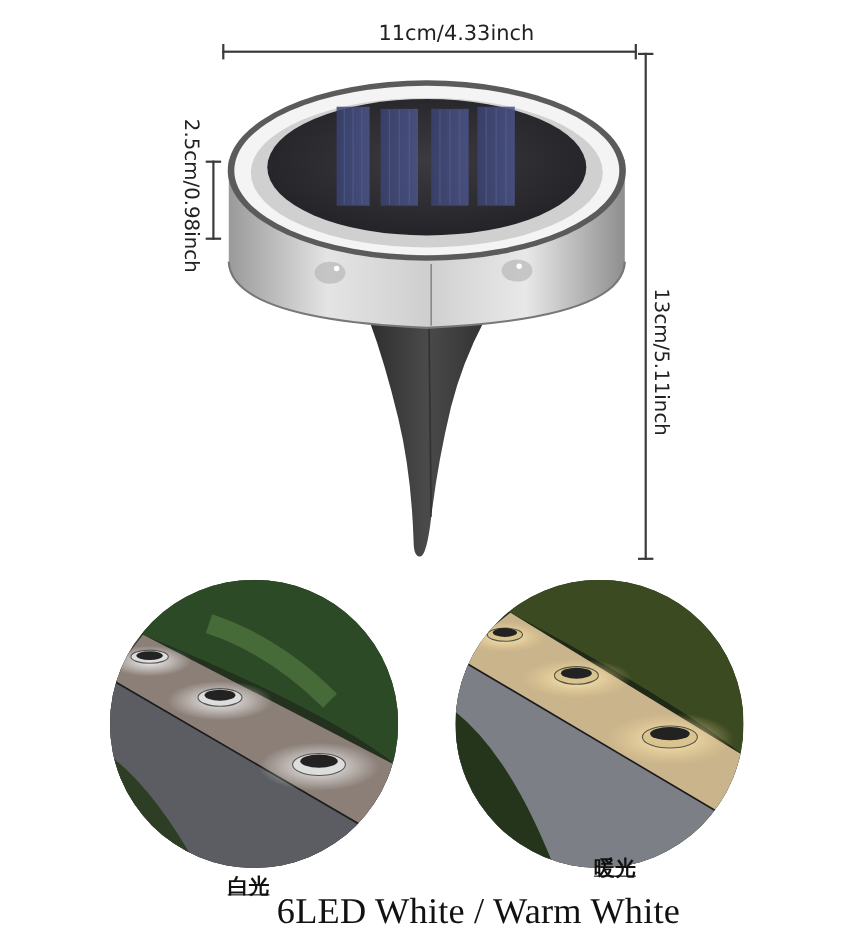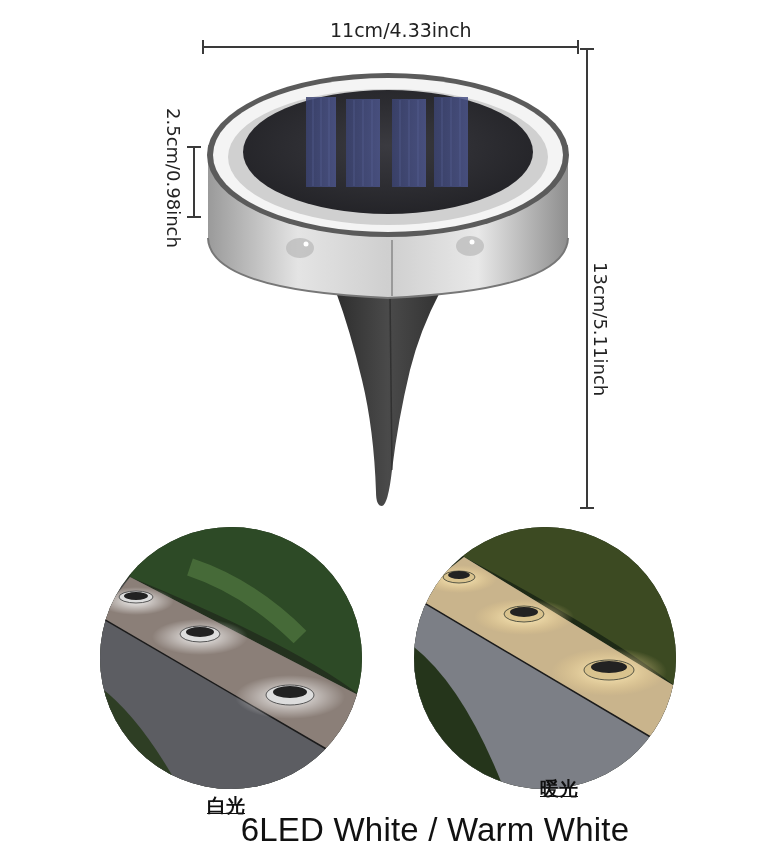--- a/index.html
+++ b/index.html
@@ -9,27 +9,27 @@
   .dim-line { position: absolute; background: #3a3a3a; }
   .dim-label { position: absolute; color: #222; font-family: "DejaVu Sans", sans-serif; white-space: nowrap; }
   .vert-text { writing-mode: vertical-rl; }
 
   
   .product { position: absolute; left: 0; top: 0; width: 768px; height: 520px; }
 
   
   .photo { position: absolute; width: 262px; height: 262px; border-radius: 50%; overflow: hidden; }
   .caption-cn { position: absolute; font-size: 19px; font-weight: bold; color: #111; font-family: "DejaVu Sans", sans-serif; text-decoration: underline; }
-  .footer { position: absolute; left: 0; width: 768px; top: 811px; text-align: center; font-family: Liberation Sans, sans-serif; font-size: 33px; color: #111; padding-left: 102px; box-sizing: border-box; letter-spacing: 0.2px; }
+  .footer { position: absolute; left: 0; width: 768px; top: 811px; text-align: center; font-family: Liberation Serif, serif; font-size: 33px; color: #111; padding-left: 102px; box-sizing: border-box; letter-spacing: 0.2px; }
 </style>
 </head>
 <body>
 
 <div>
-  <div class="dim-label" style="left:330px; top:19px; font-size:19px;">11cm/4.33inch</div>
+  <div class="dim-label" style="left:344px; top:19px; font-size:19px;">11cm/4.33inch</div>
   <div class="dim-line" style="left:202px; top:46px; width:377px; height:2px;"></div>
   <div class="dim-line" style="left:202px; top:40px; width:2px; height:14px;"></div>
   <div class="dim-line" style="left:577px; top:40px; width:2px; height:14px;"></div>
 </div>
 
 <div>
   <div class="dim-line" style="left:586px; top:48px; width:2px; height:461px;"></div>
   <div class="dim-line" style="left:580px; top:48px; width:14px; height:2px;"></div>
   <div class="dim-line" style="left:580px; top:507px; width:14px; height:2px;"></div>
   <div class="dim-label vert-text" style="left:590px; top:262px; font-size:18px;">13cm/5.11inch</div>

